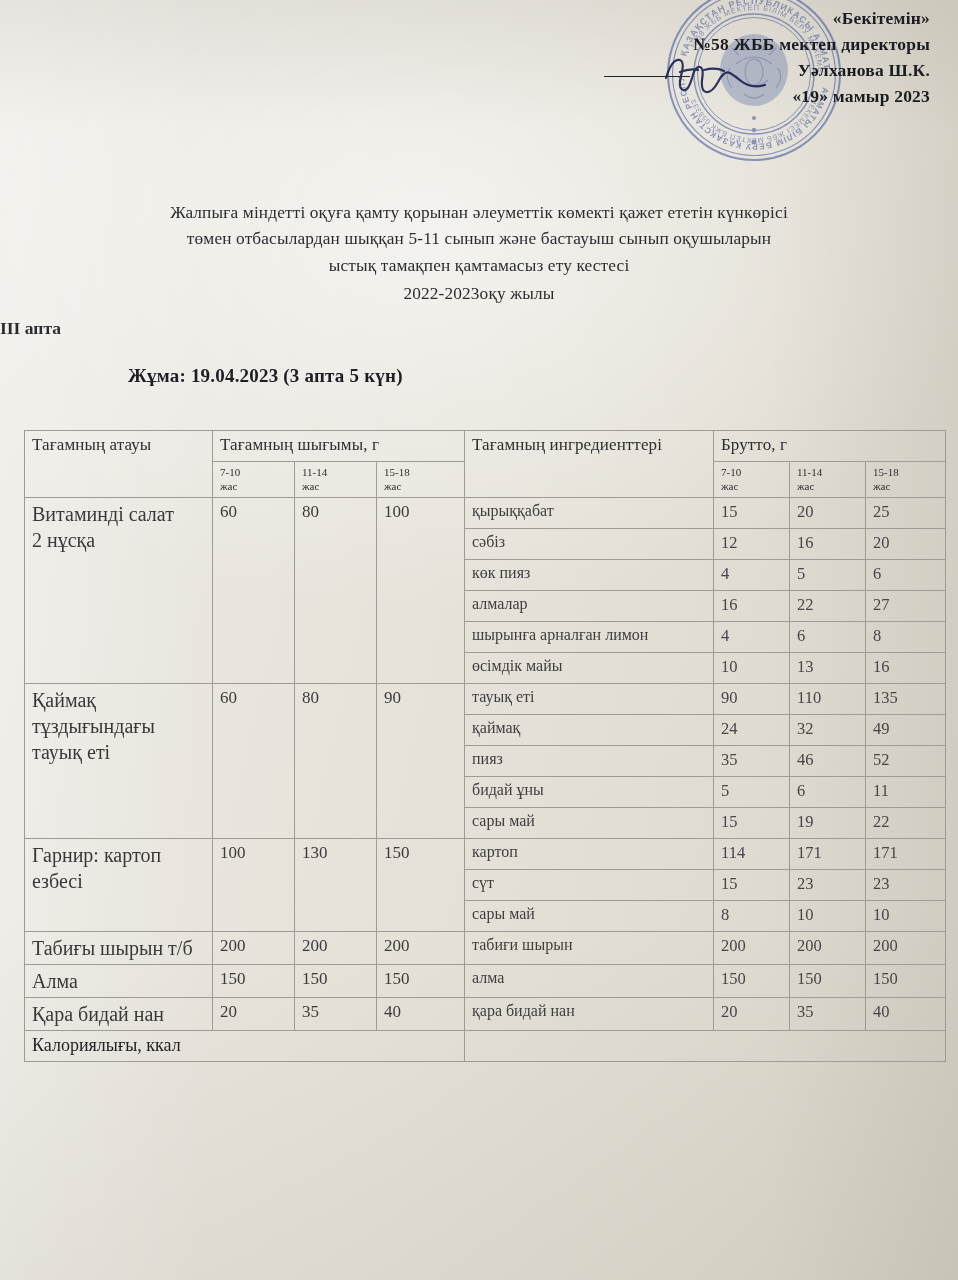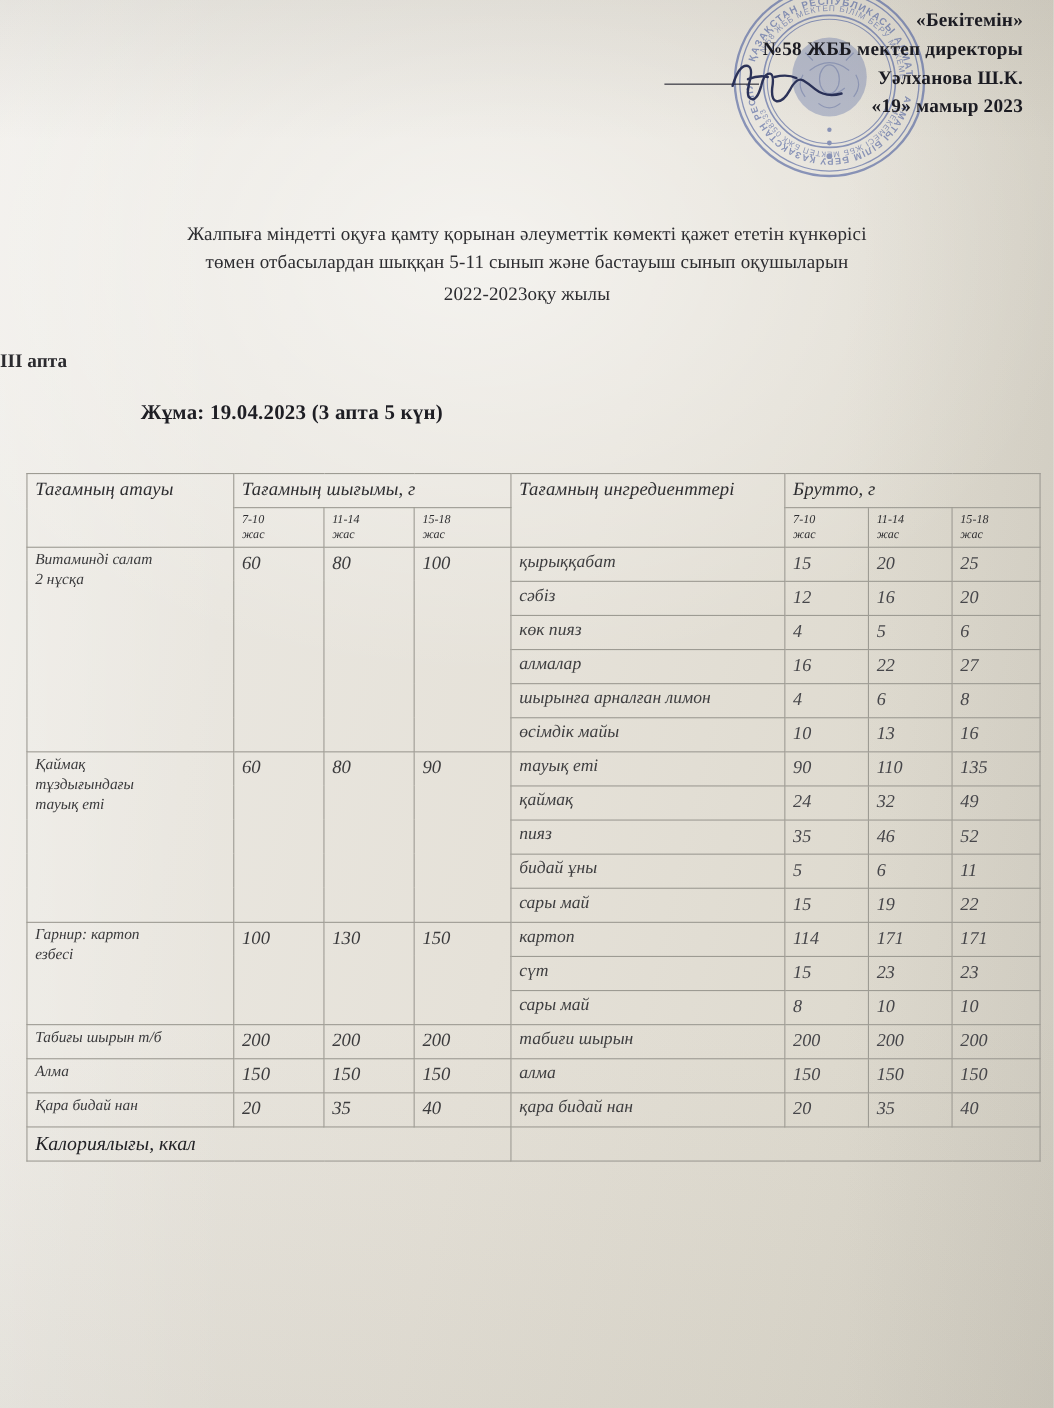--- a/index.html
+++ b/index.html
@@ -125,21 +125,20 @@
   #menu-table {
     position: absolute;
     top: 430px;
     left: 24px;
     width: 921px;
     border-collapse: collapse;
     table-layout: fixed;
     font-size: 16px;
     color: #3a3a3c;
     z-index: 4;
-    font-style: italic;
   }
   #menu-table td, #menu-table th {
     border: 1px solid #9d9b93;
     padding: 3px 6px 3px 7px;
     vertical-align: top;
     text-align: left;
     font-weight: normal;
     background: transparent;
     line-height: 1.30;
     height: 24px;
@@ -156,21 +155,21 @@
   .c-b1     { width: 76px; }
   .c-b2     { width: 76px; }
   .c-b3     { width: 80px; }
 
   .hdr-main { font-size: 17px; letter-spacing: .1px; }
   .hdr-age  { font-size: 11px; }
   .hdr-age .age-l2 { display: block; }
 
   .dish-cell {
     vertical-align: middle;
-    font-size: 14px;
+    font-size: 20px;
     color: #39393b;
     line-height: 1.55;
     padding-left: 9px;
   }
   .dish-cell.top { vertical-align: top; padding-top: 5px; }
   .yield-cell {
     vertical-align: top;
     font-size: 17px;
     color: #3b3b3d;
   }
@@ -247,20 +246,21 @@
     <g fill="none" stroke="#232a52" stroke-width="2.2" stroke-linecap="round">
       <path d="M6 34 q6 -20 14 -18 q5 2 1 16 q-3 12 2 14 q5 2 9 -12 q3 -12 8 -11 q4 1 2 13 q-1 11 4 12 q6 1 12 -10 q6 -12 12 -9 q5 3 11 8 q10 8 24 4"></path>
       <path d="M20 28 q10 -4 18 -2"></path>
       <path d="M44 26 q12 -3 20 1"></path>
     </g>
   </svg>
 
   <div id="title">
     <span class="t-ln">Жалпыға міндетті оқуға қамту қорынан әлеуметтік көмекті қажет ететін күнкөрісі</span>
     <span class="t-ln">төмен отбасылардан шыққан 5-11 сынып және бастауыш сынып оқушыларын</span>
+    <span class="t-ln">ыстық тамақпен қамтамасыз ету кестесі</span>
     <span class="t-year">2022-2023оқу жылы</span>
   </div>
 
   <div id="week">III апта</div>
   <div id="weekday">Жұма: 19.04.2023 (3 апта 5 күн)</div>
 
   <table id="menu-table">
     <colgroup>
       <col class="c-name">
         <col class="c-a1">

